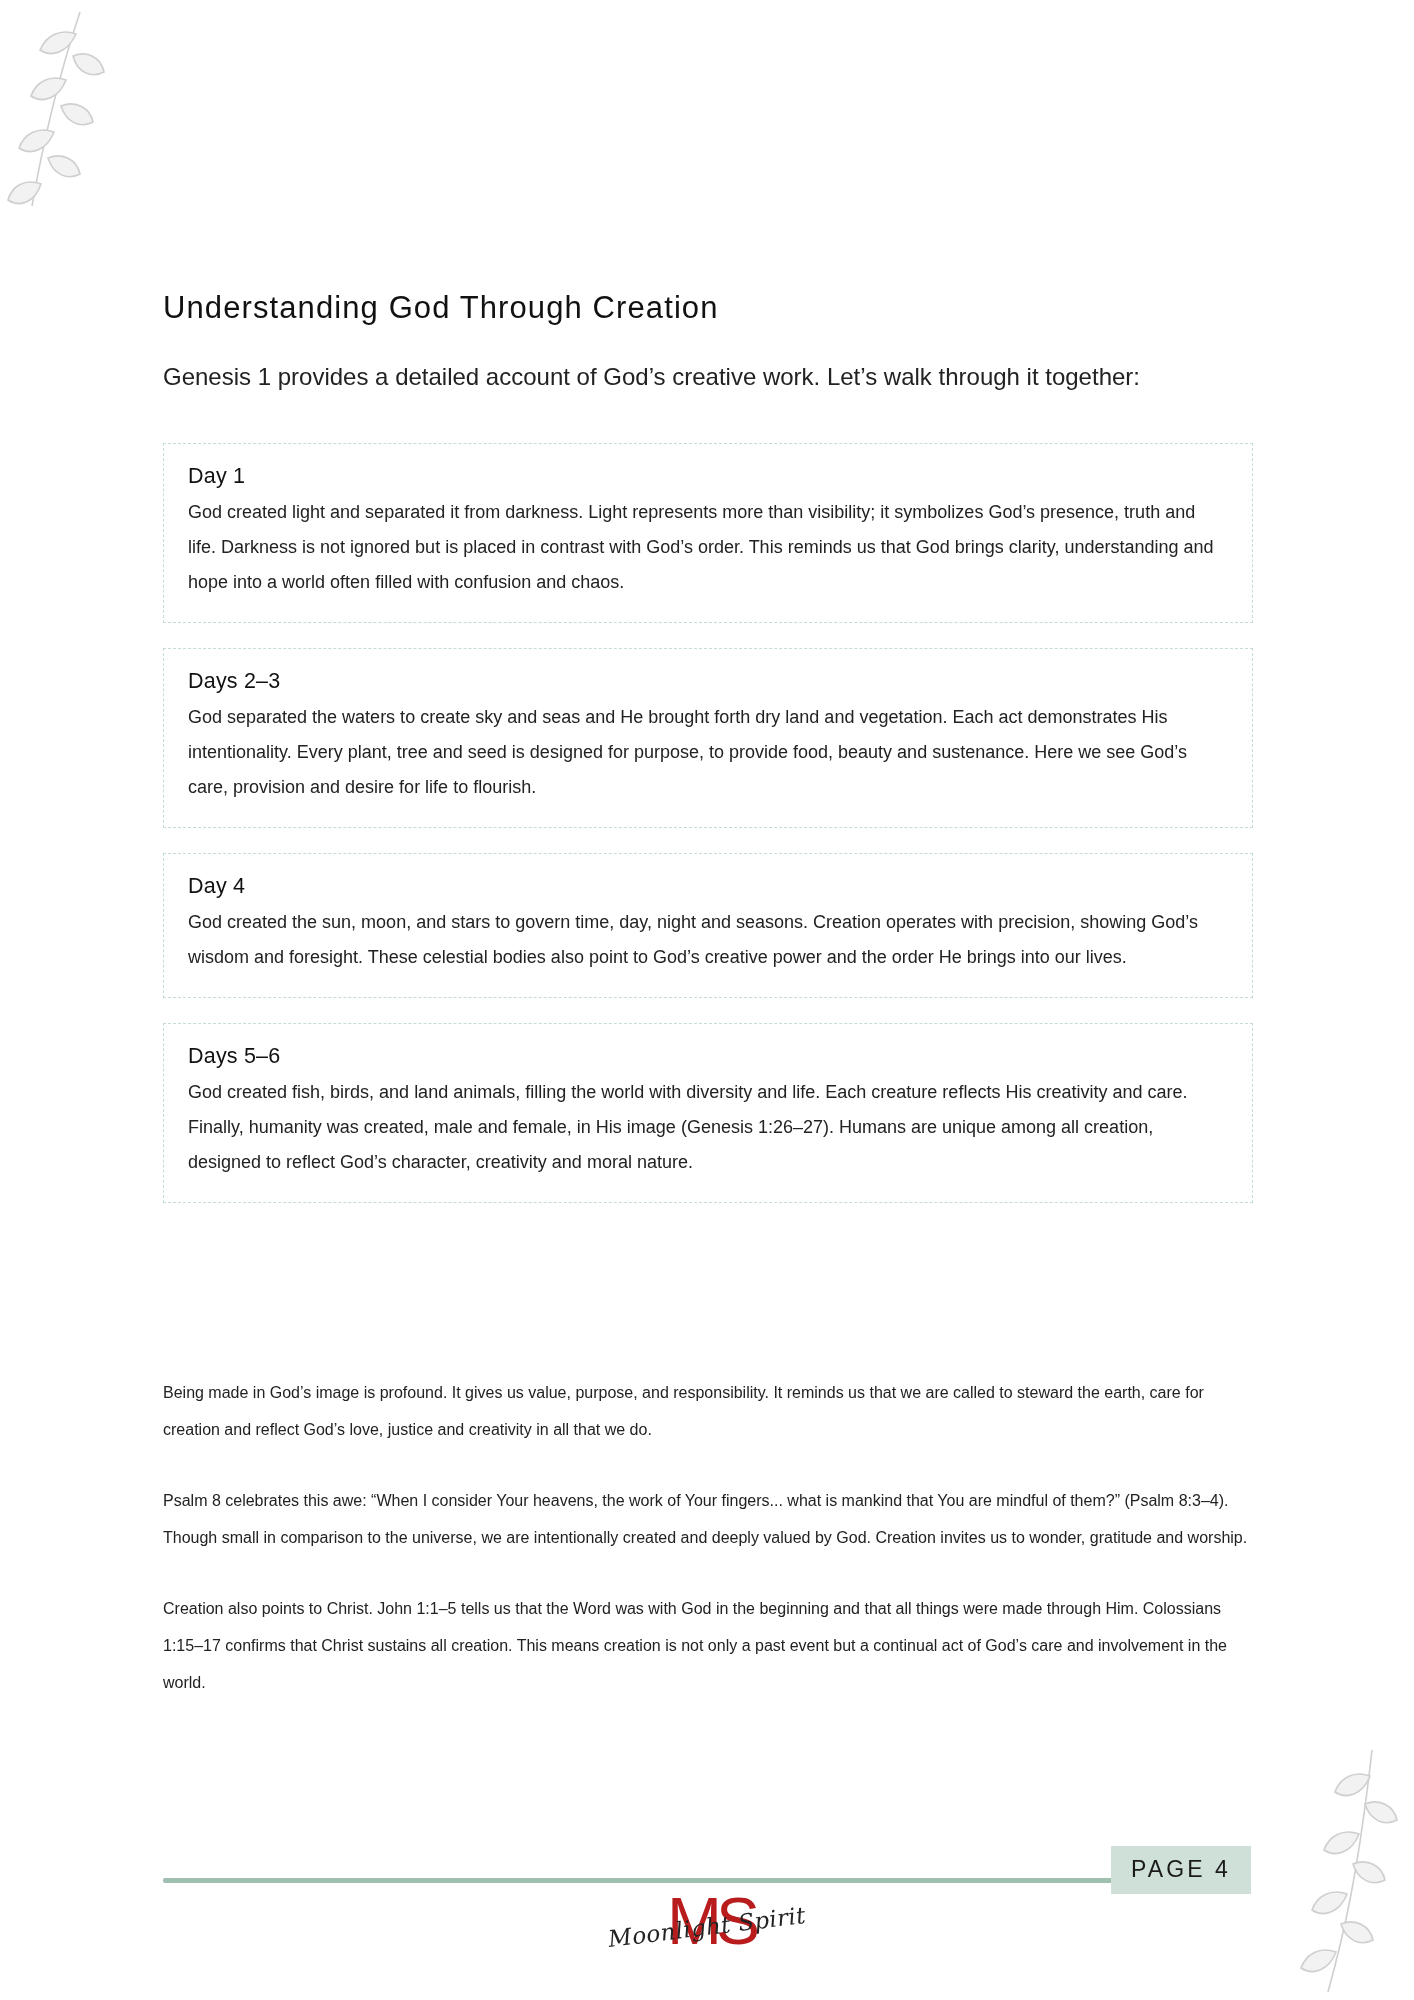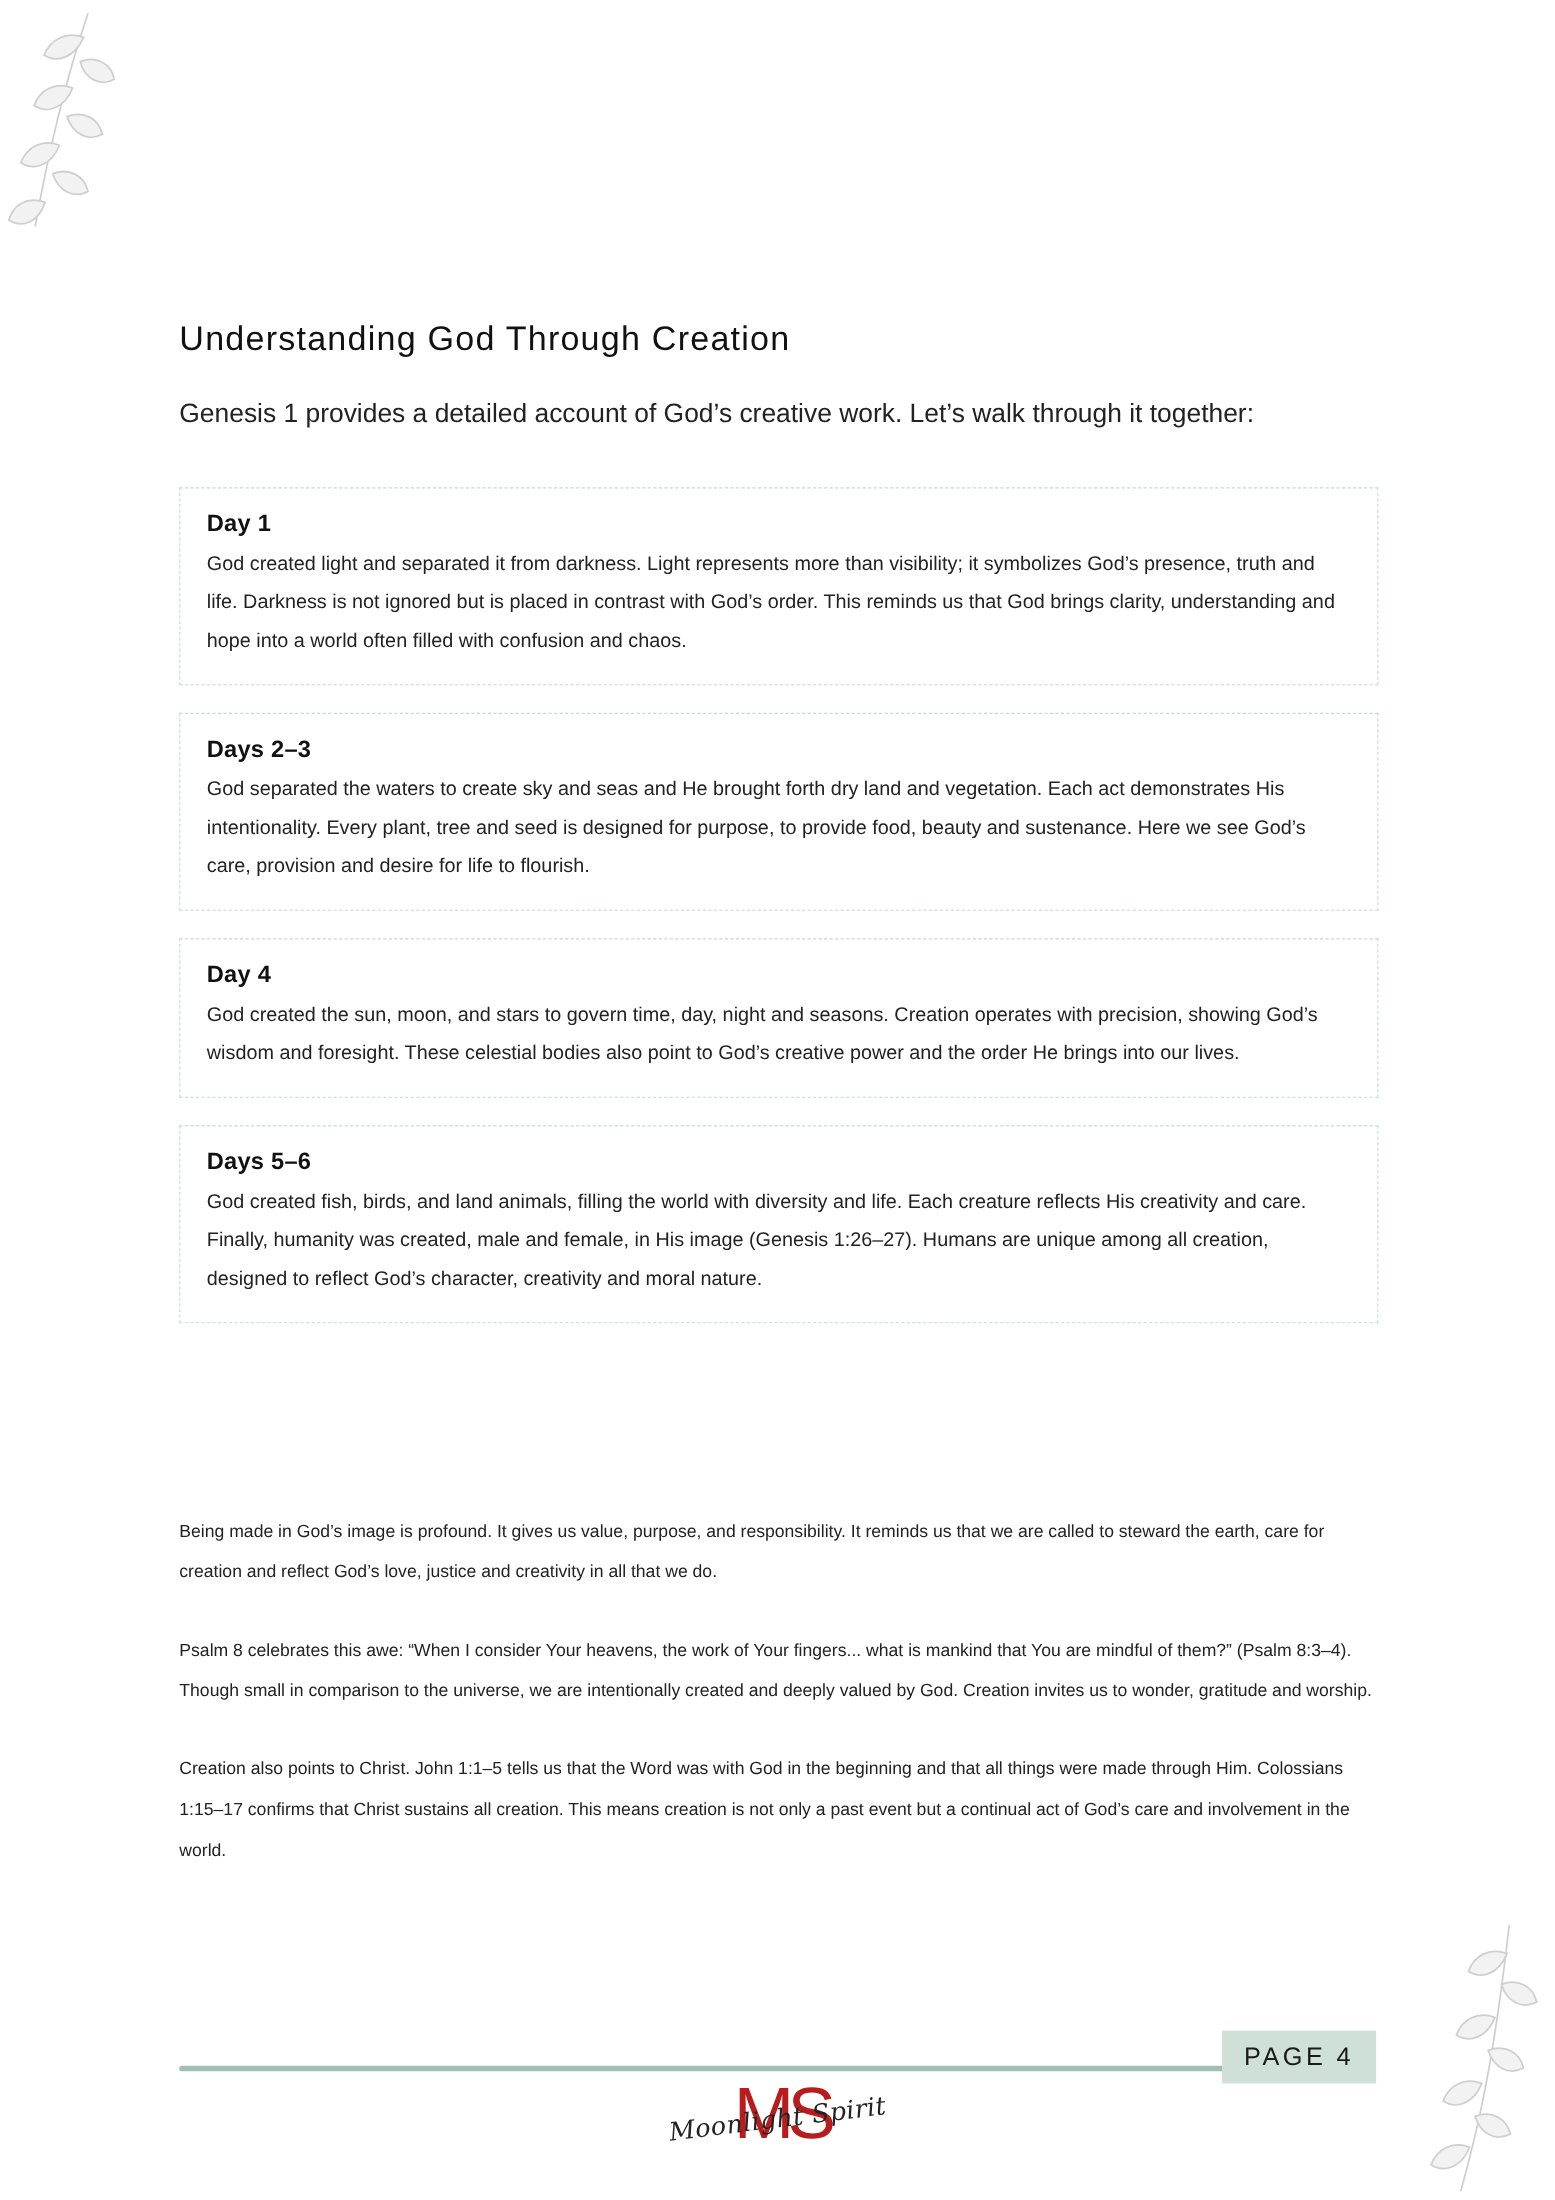--- a/index.html
+++ b/index.html
@@ -107,21 +107,21 @@
     width: 1090px;
   }
   .day-box {
     border: 1.5px dashed #c6dcd2;
     padding: 20px 24px 22px 24px;
     margin-bottom: 25px;
     background: #ffffff;
   }
   .day-box-title {
     font-size: 21.5px;
-    font-weight: 700;
+    font-weight: 400;
     color: #111111;
     margin-bottom: 6px;
     letter-spacing: 0.2px;
   }
   .day-box-body {
     font-size: 18px;
     line-height: 35px;
     color: #222222;
   }
 

